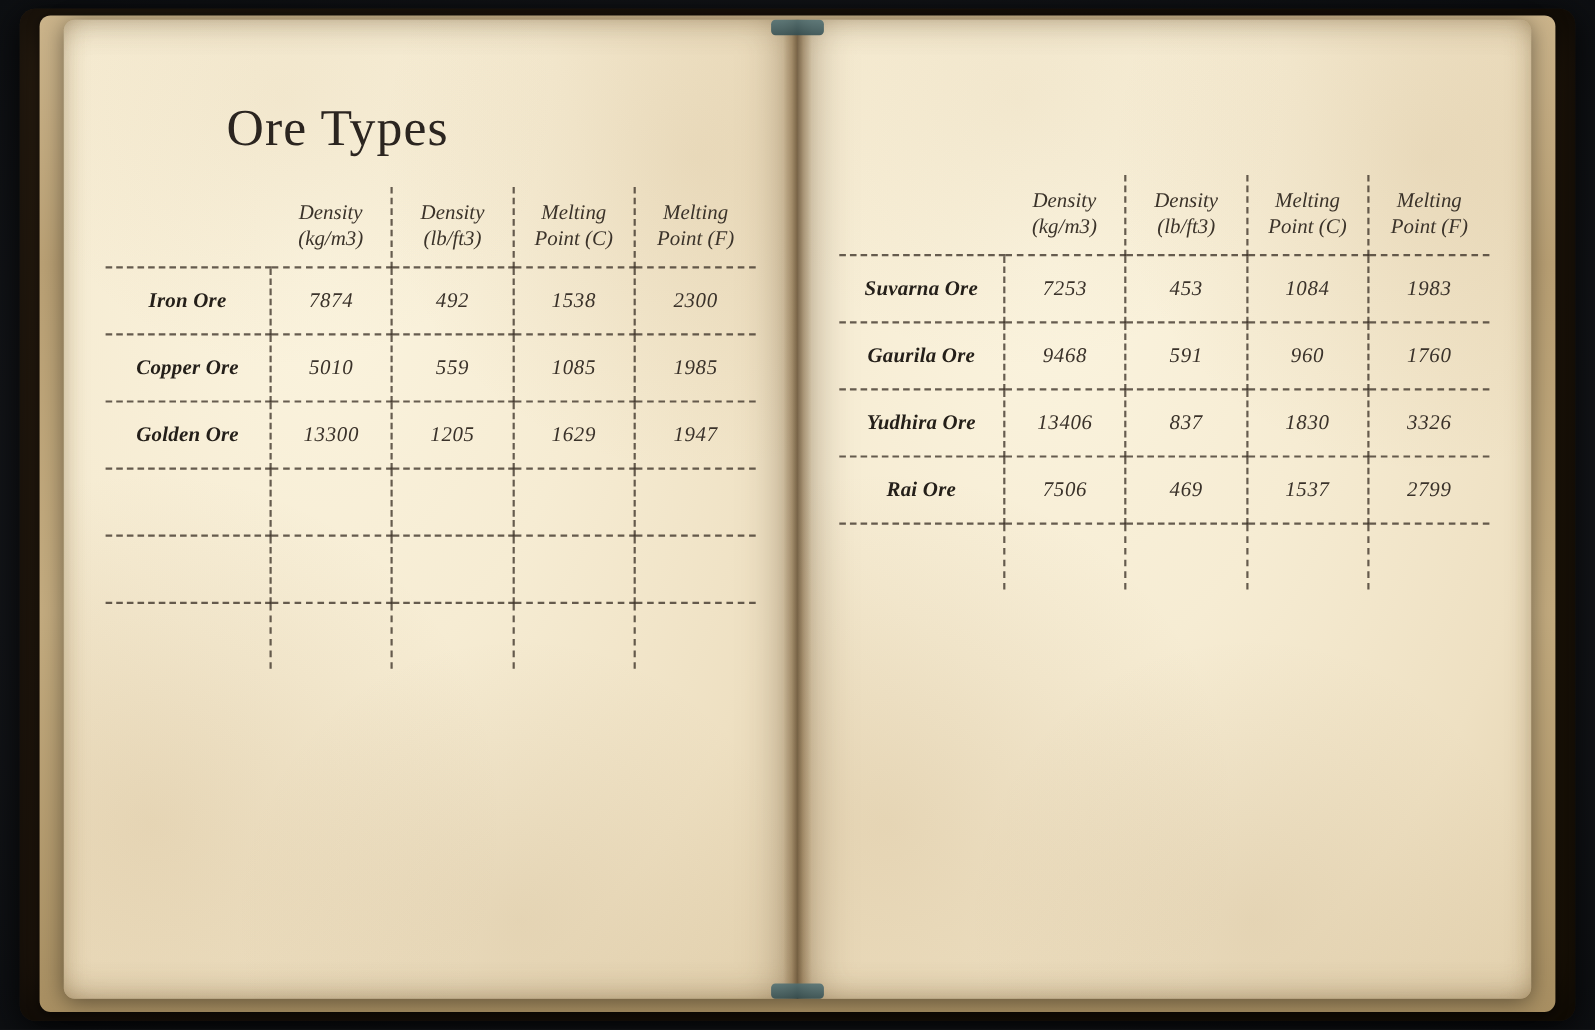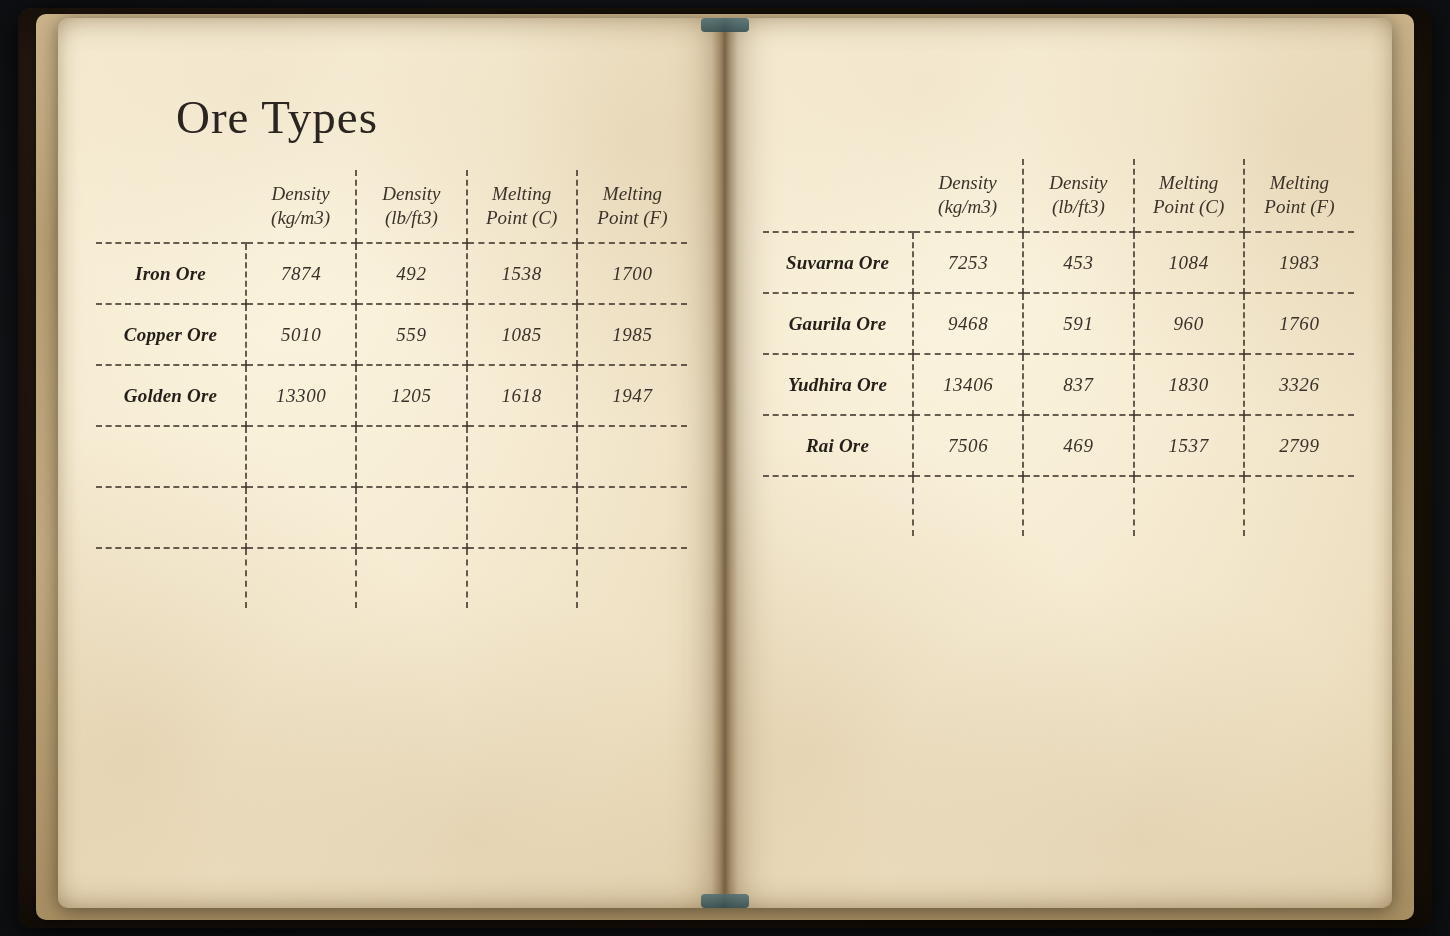--- a/index.html
+++ b/index.html
@@ -124,21 +124,21 @@
   
   .page-inner {
     position: relative;
     z-index: 2;
     padding: 0 38px;
     height: 100%;
     box-sizing: border-box;
   }
 
   #page-title {
-    margin: 72px 0 6px 80px;
+    margin: 72px 0 6px 110px;
     font-family: "Liberation Serif", serif;
     font-size: 47px;
     letter-spacing: 1px;
     color: #2b2520;
     font-weight: 400;
   }
 
   table.ore-table {
     border-collapse: collapse;
     width: 100%;
@@ -237,34 +237,34 @@
                 <span class="hdr-l2">Point (F)</span>
               </th>
             </tr>
           </thead>
           <tbody>
             <tr>
               <td class="ore-name">Iron Ore</td>
               <td class="value">7874</td>
               <td class="value">492</td>
               <td class="value">1538</td>
-              <td class="value">1700</td>
+              <td class="value">2300</td>
             </tr>
             <tr>
               <td class="ore-name">Copper Ore</td>
               <td class="value">5010</td>
               <td class="value">559</td>
               <td class="value">1085</td>
               <td class="value">1985</td>
             </tr>
             <tr>
               <td class="ore-name">Golden Ore</td>
               <td class="value">13300</td>
               <td class="value">1205</td>
-              <td class="value">1618</td>
+              <td class="value">1629</td>
               <td class="value">1947</td>
             </tr>
             <tr class="empty-row">
               <td class="ore-name"></td>
               <td class="value"></td>
               <td class="value"></td>
               <td class="value"></td>
               <td class="value"></td>
             </tr>
             <tr class="empty-row">

